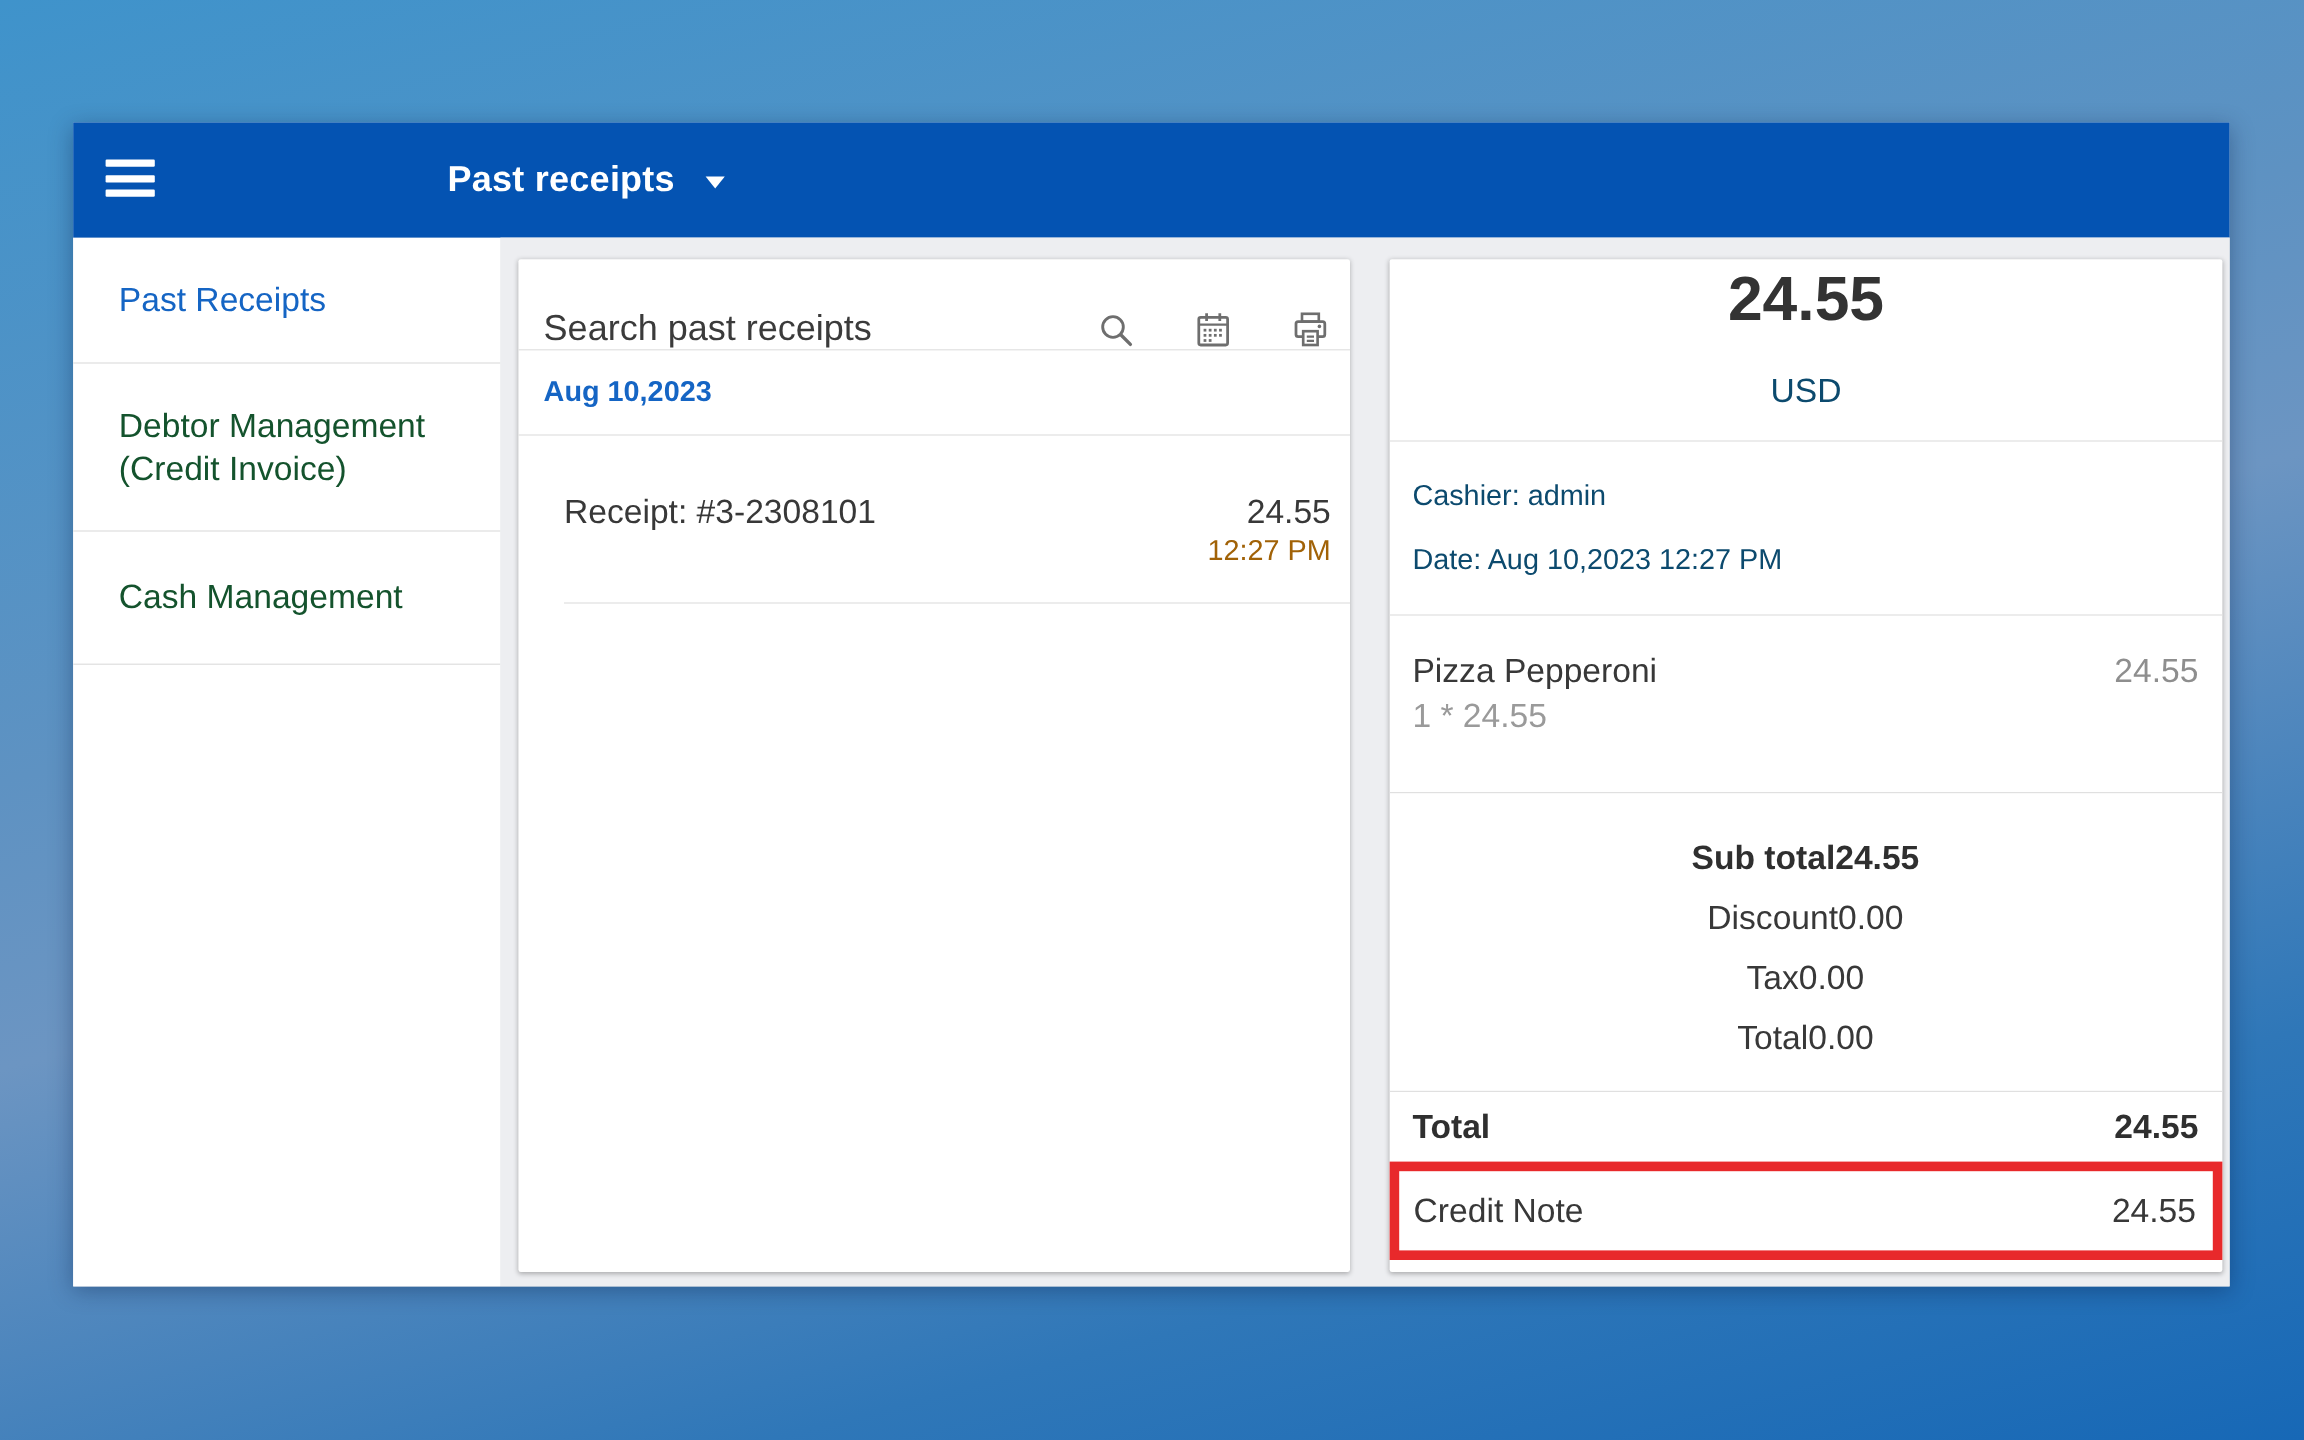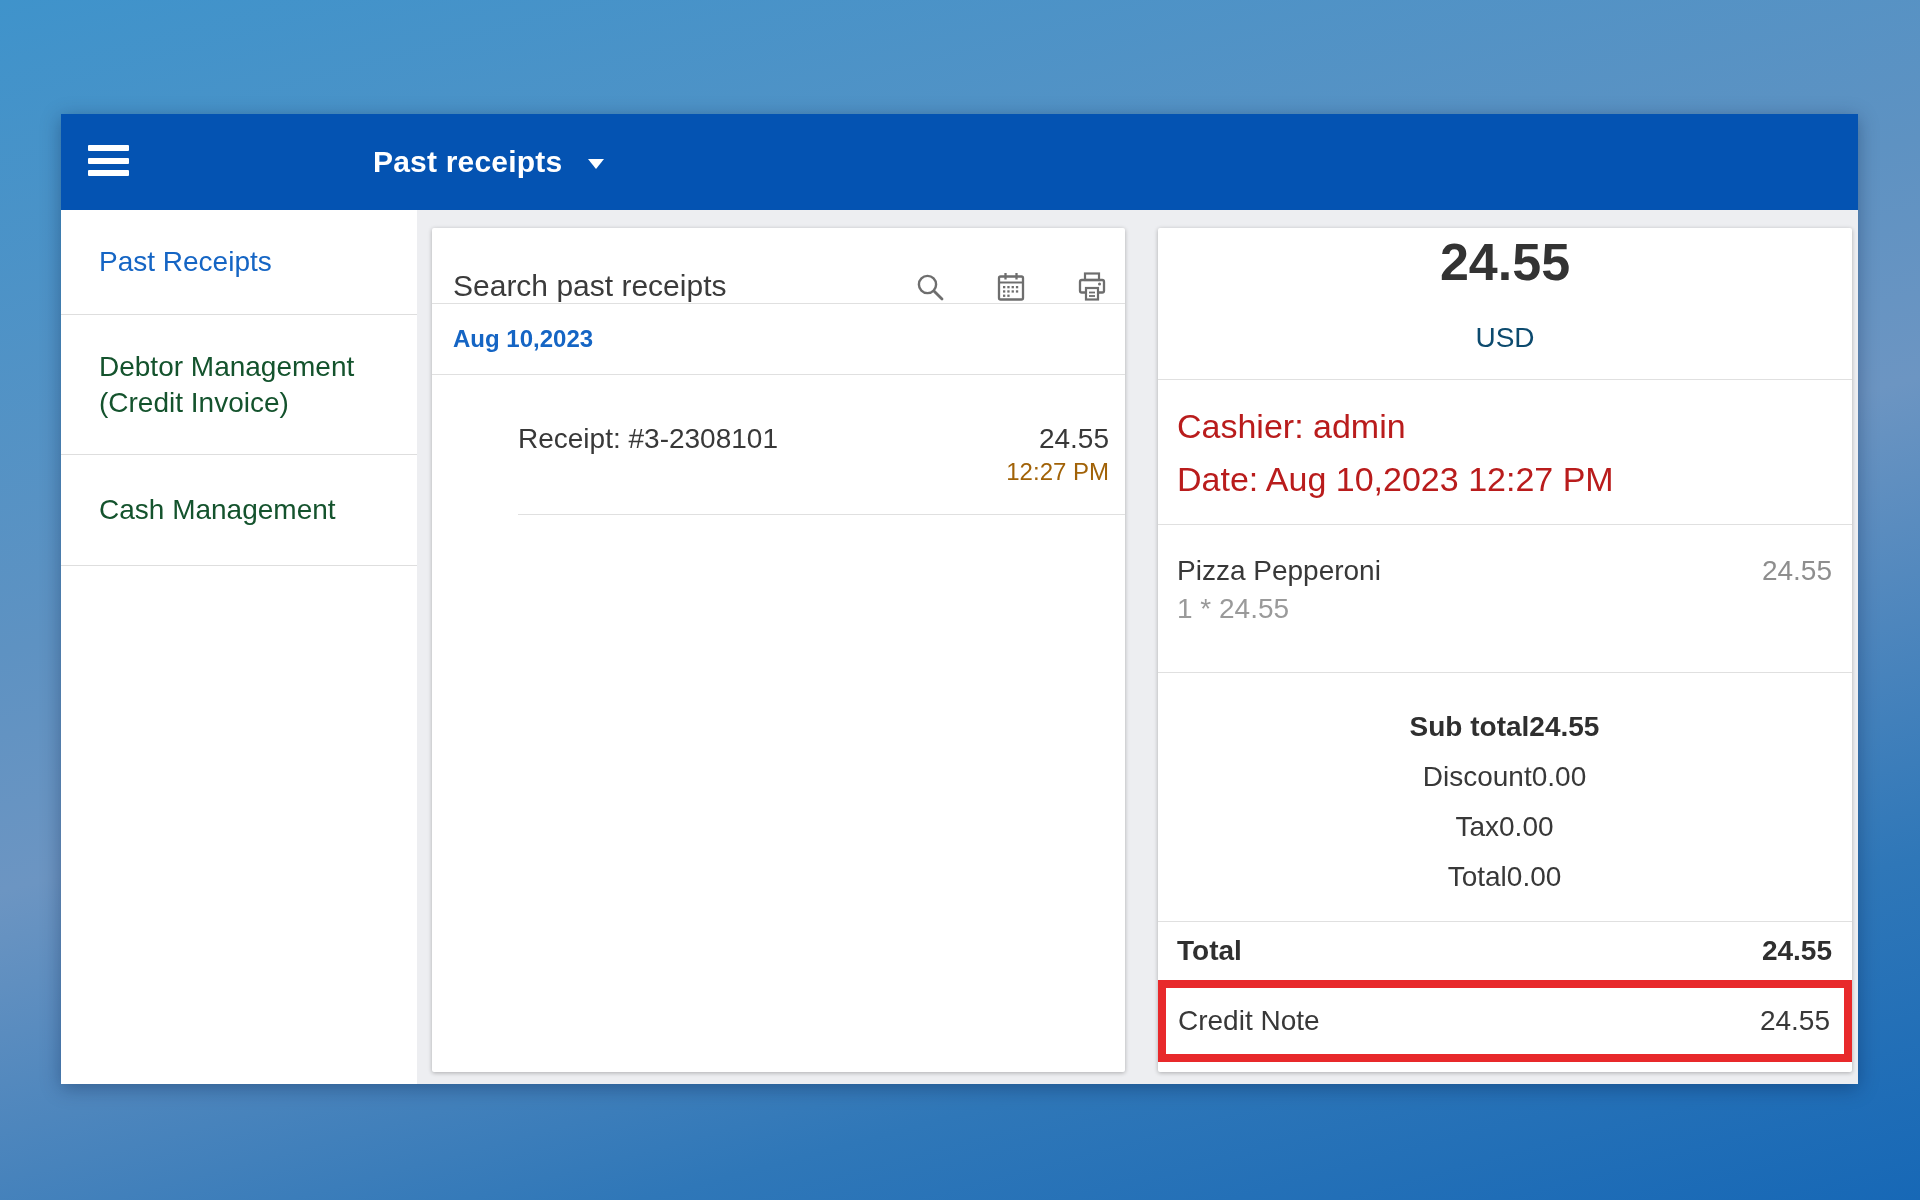--- a/index.html
+++ b/index.html
@@ -1,19 +1,19 @@
 <!DOCTYPE html>
 <html><head>
 <meta charset="utf-8">
 <style>
   html,body{margin:0;padding:0;background:#20619f;}
   .screen{position:relative;width:1920px;height:1200px;overflow:hidden;
     background:linear-gradient(165deg,#3F93CB 0%,#5E92C2 38%,#6C95C2 52%,#2F77B8 80%,#1768B6 100%);
     font-family:"Liberation Sans",sans-serif;-webkit-font-smoothing:antialiased;}
-  .window{position:absolute;left:61px;top:114px;width:1797px;height:970px;
+  .window{position:absolute;left:61px;top:102px;width:1797px;height:970px;
     box-shadow:0 4px 18px rgba(0,20,60,.35);background:#EDEEF1;}
   
   .appbar{position:relative;height:96px;background:#0453B2;}
   .hamburger{position:absolute;left:27px;top:31px;width:41px;height:32px;cursor:pointer;}
   .hamburger .bar{width:41px;height:6px;background:#fff;border-radius:1px;margin-bottom:6.5px;}
   .titlewrap{position:absolute;left:312px;top:0;height:96px;display:flex;align-items:center;}
   .app-title{color:#fff;font-size:30px;font-weight:bold;letter-spacing:.2px;}
   .caret{width:0;height:0;border-left:8px solid transparent;border-right:8px solid transparent;
     border-top:10px solid #fff;margin-left:26px;margin-top:4px;}
   
@@ -30,31 +30,31 @@
   .receipts-card{left:15px;top:18px;width:693px;height:844px;}
   .detail-card{left:741px;top:18px;width:694px;height:844px;}
   
   .search-row{height:76px;border-bottom:1px solid #E0E0E0;display:flex;align-items:flex-end;
     padding:0 17px 0 21px;box-sizing:border-box;}
   .search-label{flex:1;font-size:30px;color:#3B3B3B;}
   .tool-icons{display:flex;align-items:center;gap:49px;}
   .tool-icons .ic{width:32px;height:32px;cursor:pointer;display:block;}
   .date-row{height:71px;border-bottom:1px solid #E0E0E0;display:flex;align-items:center;
     padding-left:21px;box-sizing:border-box;font-size:24px;font-weight:bold;color:#1565C4;}
-  .receipt-row{position:relative;height:140px;cursor:pointer;margin-left:48px;}
+  .receipt-row{position:relative;height:140px;cursor:pointer;}
   .receipt-row::after{content:"";position:absolute;left:38px;right:0;bottom:0;height:1px;background:#E0E0E0;}
   .receipt-line1{position:absolute;left:38px;right:16px;top:50px;display:flex;
     justify-content:space-between;font-size:28px;color:#383838;line-height:28px;}
   .receipt-time{position:absolute;right:16px;top:84px;font-size:24px;color:#a16207;line-height:26px;}
   
   .amount-header{height:152px;border-bottom:1px solid #E0E0E0;text-align:center;box-sizing:border-box;padding-top:6px;}
   .big-amount{font-size:52px;line-height:56px;font-weight:bold;color:#333;}
   .currency{font-size:28px;line-height:30px;color:#0c4a6e;margin-top:33px;}
   .info-section{height:145px;border-bottom:1px solid #E0E0E0;box-sizing:border-box;
-    padding:32px 20px 12px 19px;font-size:34px;color:#b91c1c;}
+    padding:32px 20px 12px 19px;font-size:24px;color:#0c4a6e;}
   .info-line{line-height:28px;}
   .info-line + .info-line{margin-top:25px;}
   .items-section{height:148px;border-bottom:1px solid #E0E0E0;box-sizing:border-box;padding:32px 20px 0 19px;}
   .item-line{display:flex;justify-content:space-between;font-size:28px;line-height:28px;color:#383838;}
   .item-amount{color:#8E8E8E;}
   .item-qty{margin-top:10px;font-size:28px;line-height:28px;color:#9A9A9A;}
   .summary-section{height:249px;border-bottom:1px solid #E0E0E0;box-sizing:border-box;padding:40px 20px 0 19px;}
   .sum-row{display:flex;justify-content:center;font-size:28px;line-height:28px;color:#383838;margin-bottom:22px;}
   .sum-row.bold{font-weight:bold;color:#2F2F2F;}
   .total-row{height:58px;display:flex;align-items:center;justify-content:space-between;

